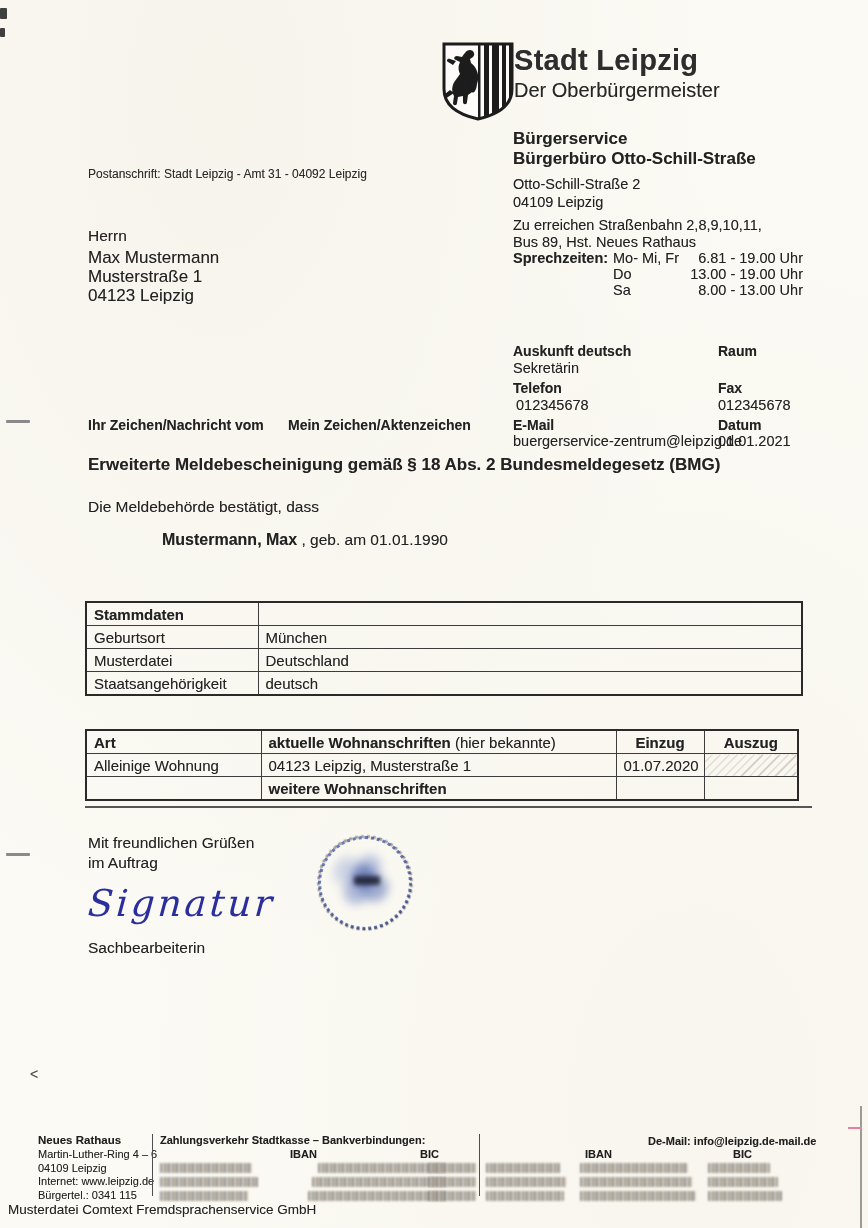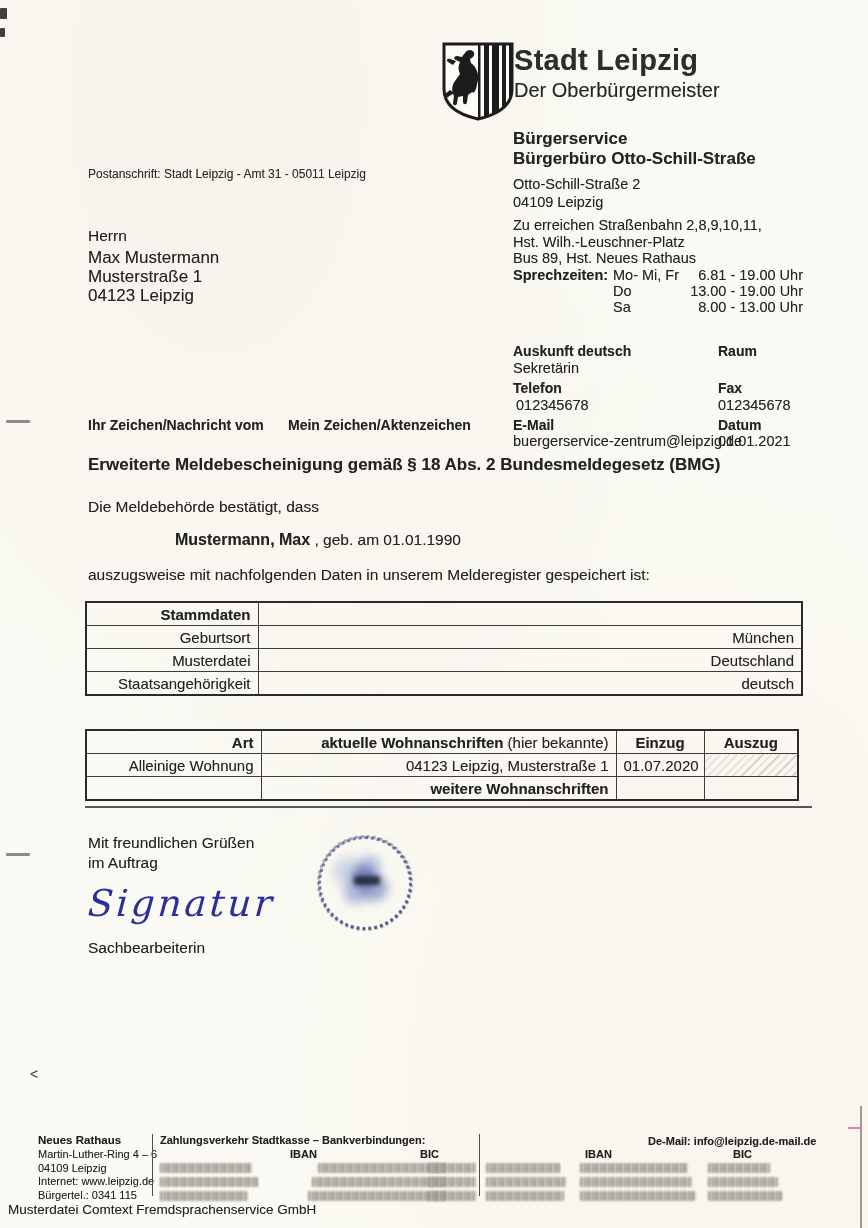--- a/index.html
+++ b/index.html
@@ -35,21 +35,21 @@
 
   .lbl{font-size:14px;font-weight:bold;}
   .val{font-size:14.5px;}
 
   .subject{font-size:17px;font-weight:bold;}
   .para{font-size:15.5px;}
 
   
   .dtable{border-collapse:collapse;table-layout:fixed;width:100%;}
   .dtable td{border:1px solid #3d3d3d;padding:1px 7px;font-size:15px;height:20px;
-             overflow:hidden;white-space:nowrap;vertical-align:middle;text-align:right;}
+             overflow:hidden;white-space:nowrap;vertical-align:middle;}
   .tbl-wrap{position:absolute;}
   .tbl-wrap .dtable{border:2px solid #2a2a2a;}
   td.center{text-align:center;}
   td.hatch{
     background:repeating-linear-gradient(135deg,
       rgba(135,130,118,0) 0 5px, rgba(135,130,118,.45) 5px 6px);
   }
 
   .rule{background:#565656;height:1.5px;}
 
@@ -124,36 +124,35 @@
   <div class="abs brand-sub nw" style="left:514px;top:79px;">Der Oberbürgermeister</div>
 
   <div class="abs office">
     <div class="oname nw">Bürgerservice</div>
     <div class="oname nw">Bürgerbüro Otto-Schill-Straße</div>
     <div class="gap7"></div>
     <div class="nw" style="line-height:17.5px;">Otto-Schill-Straße 2</div>
     <div class="nw" style="line-height:17.5px;">04109 Leipzig</div>
     <div class="gap6"></div>
     <div class="nw">Zu erreichen Straßenbahn 2,8,9,10,11,</div>
-    <div class="nw">Hst. Wilh.-Leuschner-Platz</div>
     <div class="nw">Bus 89, Hst. Neues Rathaus</div>
     <div class="hours">
       <div class="b nw">Sprechzeiten:</div>
       <div class="nw">Mo- Mi, Fr</div>
       <div class="t nw">6.81 - 19.00 Uhr</div>
       <div></div>
       <div class="nw">Do</div>
       <div class="t nw">13.00 - 19.00 Uhr</div>
       <div></div>
       <div class="nw">Sa</div>
       <div class="t nw">8.00 - 13.00 Uhr</div>
     </div>
   </div>
 
-  <div class="abs small-sender nw" style="left:88px;top:167px;">Postanschrift: Stadt Leipzig  - Amt 31 - 05011 Leipzig</div>
+  <div class="abs small-sender nw" style="left:88px;top:167px;">Postanschrift: Stadt Leipzig  - Amt 31 - 04092 Leipzig</div>
   <div class="abs recipient" style="left:88px;top:226px;">
     <div class="first nw">Herrn</div>
     <div class="nw">Max Mustermann</div>
     <div class="nw">Musterstraße 1</div>
     <div class="nw">04123 Leipzig</div>
   </div>
 
   <div class="abs lbl nw" style="left:513px;top:343px;">Auskunft deutsch</div>
   <div class="abs val nw" style="left:513px;top:360px;">Sekretärin</div>
   <div class="abs lbl nw" style="left:513px;top:380px;">Telefon</div>
@@ -164,24 +163,23 @@
 
   <div class="abs lbl nw" style="left:88px;top:417px;">Ihr Zeichen/Nachricht vom</div>
   <div class="abs lbl nw" style="left:288px;top:417px;">Mein Zeichen/Aktenzeichen</div>
   <div class="abs lbl nw" style="left:513px;top:417px;">E-Mail</div>
   <div class="abs val nw" style="left:513px;top:433px;">buergerservice-zentrum@leipzig.de</div>
   <div class="abs lbl nw" style="left:718px;top:417px;">Datum</div>
   <div class="abs val nw" style="left:718px;top:433px;">01.01.2021</div>
 
   <div class="abs subject nw" style="left:88px;top:455px;">Erweiterte Meldebescheinigung gemäß § 18 Abs. 2 Bundesmeldegesetz (BMG)</div>
   <div class="abs para nw" style="left:88px;top:498px;">Die Meldebehörde bestätigt, dass</div>
-  <div class="abs para nw" style="left:175px;top:531px;text-align:center;">
+  <div class="abs para nw" style="left:162px;top:531px;text-align:center;">
     <span class="b" style="font-size:16px;">Mustermann, Max</span><span> , geb. am 01.01.1990</span>
   </div>
-  <div class="abs para nw" style="left:88px;top:566px;">auszugsweise mit nachfolgenden Daten in unserem Melderegister gespeichert ist:</div>
 
   <div class="tbl-wrap" style="left:85px;top:601px;width:718px;">
     <table class="dtable">
       <colgroup>
           <col style="width:172px;">
           <col>
         </colgroup>
       <tbody>
           <tr>
         <td class="b">Stammdaten</td>

